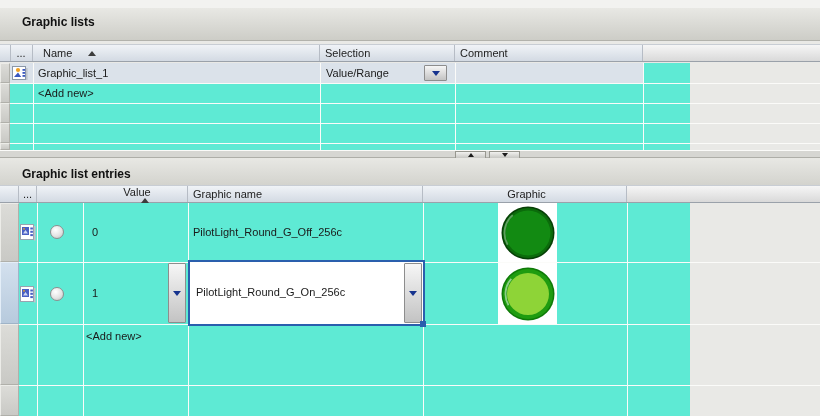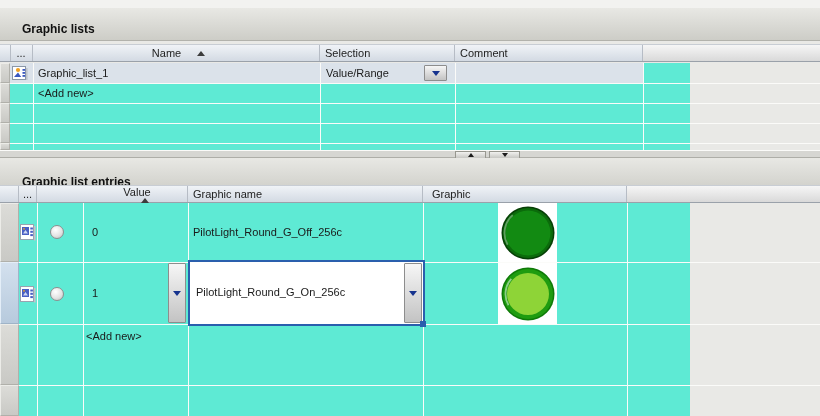--- a/index.html
+++ b/index.html
@@ -4,21 +4,21 @@
 <style>
   html,body{margin:0;padding:0;}
   body{
     width:820px;height:416px;position:relative;overflow:hidden;
     font-family:"Liberation Sans",sans-serif;font-size:11px;color:#1a1a1a;
     background:#e9e9e6;
   }
   .abs{position:absolute;box-sizing:border-box;}
   .band-top{left:0;top:0;width:820px;height:8px;background:#f2f2f0;}
   .title-band{left:0;width:820px;background:linear-gradient(#e8e8e4,#cdcdc7);
-    border-bottom:1px solid #b2b2ac;display:flex;align-items:flex-end;padding:0 0 4px 22px;}
+    border-bottom:1px solid #b2b2ac;display:flex;align-items:center;padding:0 0 4px 22px;}
   .title-band .t{font-weight:bold;font-size:12px;color:#111;}
   #title1{top:8px;height:33px;}
   #title2{top:158px;height:36px;}
 
   .thead{height:18px;background:linear-gradient(#f0f3f7,#d3dae3);
     border-top:1px solid #c8cdd4;border-bottom:1px solid #9aa1aa;}
   .th{position:absolute;top:0;height:100%;border-right:1px solid #b6bcc5;
     display:flex;align-items:center;padding:0 5px;box-sizing:border-box;color:#222;}
   .th.center{justify-content:center;padding:0;}
   .th.empty{background:linear-gradient(#f6f6f6,#d9d9d9);border-right:none;}
@@ -65,21 +65,21 @@
 
 <div class="abs title-band" id="title1">
   <span class="t">Graphic lists</span>
 </div>
 
 <div class="abs thead" style="left:0;top:44px;width:820px;">
   <div class="th" style="left:0;width:10px;"></div>
   <div class="th center" style="left:10px;width:23px;">
       <span>...</span>
     </div>
-  <div class="th" style="left:33px;width:287px;padding-left:10px;justify-content:center;">
+  <div class="th" style="left:33px;width:287px;padding-left:10px;">
     <span>Name</span>
     <span class="sort-up"></span>
   </div>
   <div class="th" style="left:455px;width:188px;">
       <span>Comment</span>
     </div>
   <div class="th" style="left:320px;width:135px;">
       <span>Selection</span>
     </div>
   <div class="th empty" style="left:643px;width:177px;"></div>
@@ -140,21 +140,21 @@
   <div class="th" style="left:37px;width:46px;margin-top:28px;">
       <span>Default</span>
     </div>
   <div class="th" style="left:83px;width:105px;padding-left:9px;flex-direction:column;">
     <span>Value</span>
     <span class="sort-up"></span>
   </div>
   <div class="th" style="left:188px;width:235px;">
       <span>Graphic name</span>
     </div>
-  <div class="th" style="left:423px;width:204px;padding-left:9px;">
+  <div class="th" style="left:423px;width:204px;padding-left:9px;justify-content:center;">
       <span>Graphic</span>
     </div>
   <div class="th empty" style="left:627px;width:193px;"></div>
 </div>
 
 <div class="abs rows-area" style="top:203px;height:213px;">
   <div class="vline" style="left:37px;height:213px;"></div>
   <div class="vline" style="left:83px;height:213px;"></div>
   <div class="vline" style="left:188px;height:213px;"></div>
   <div class="vline" style="left:423px;height:213px;"></div>

